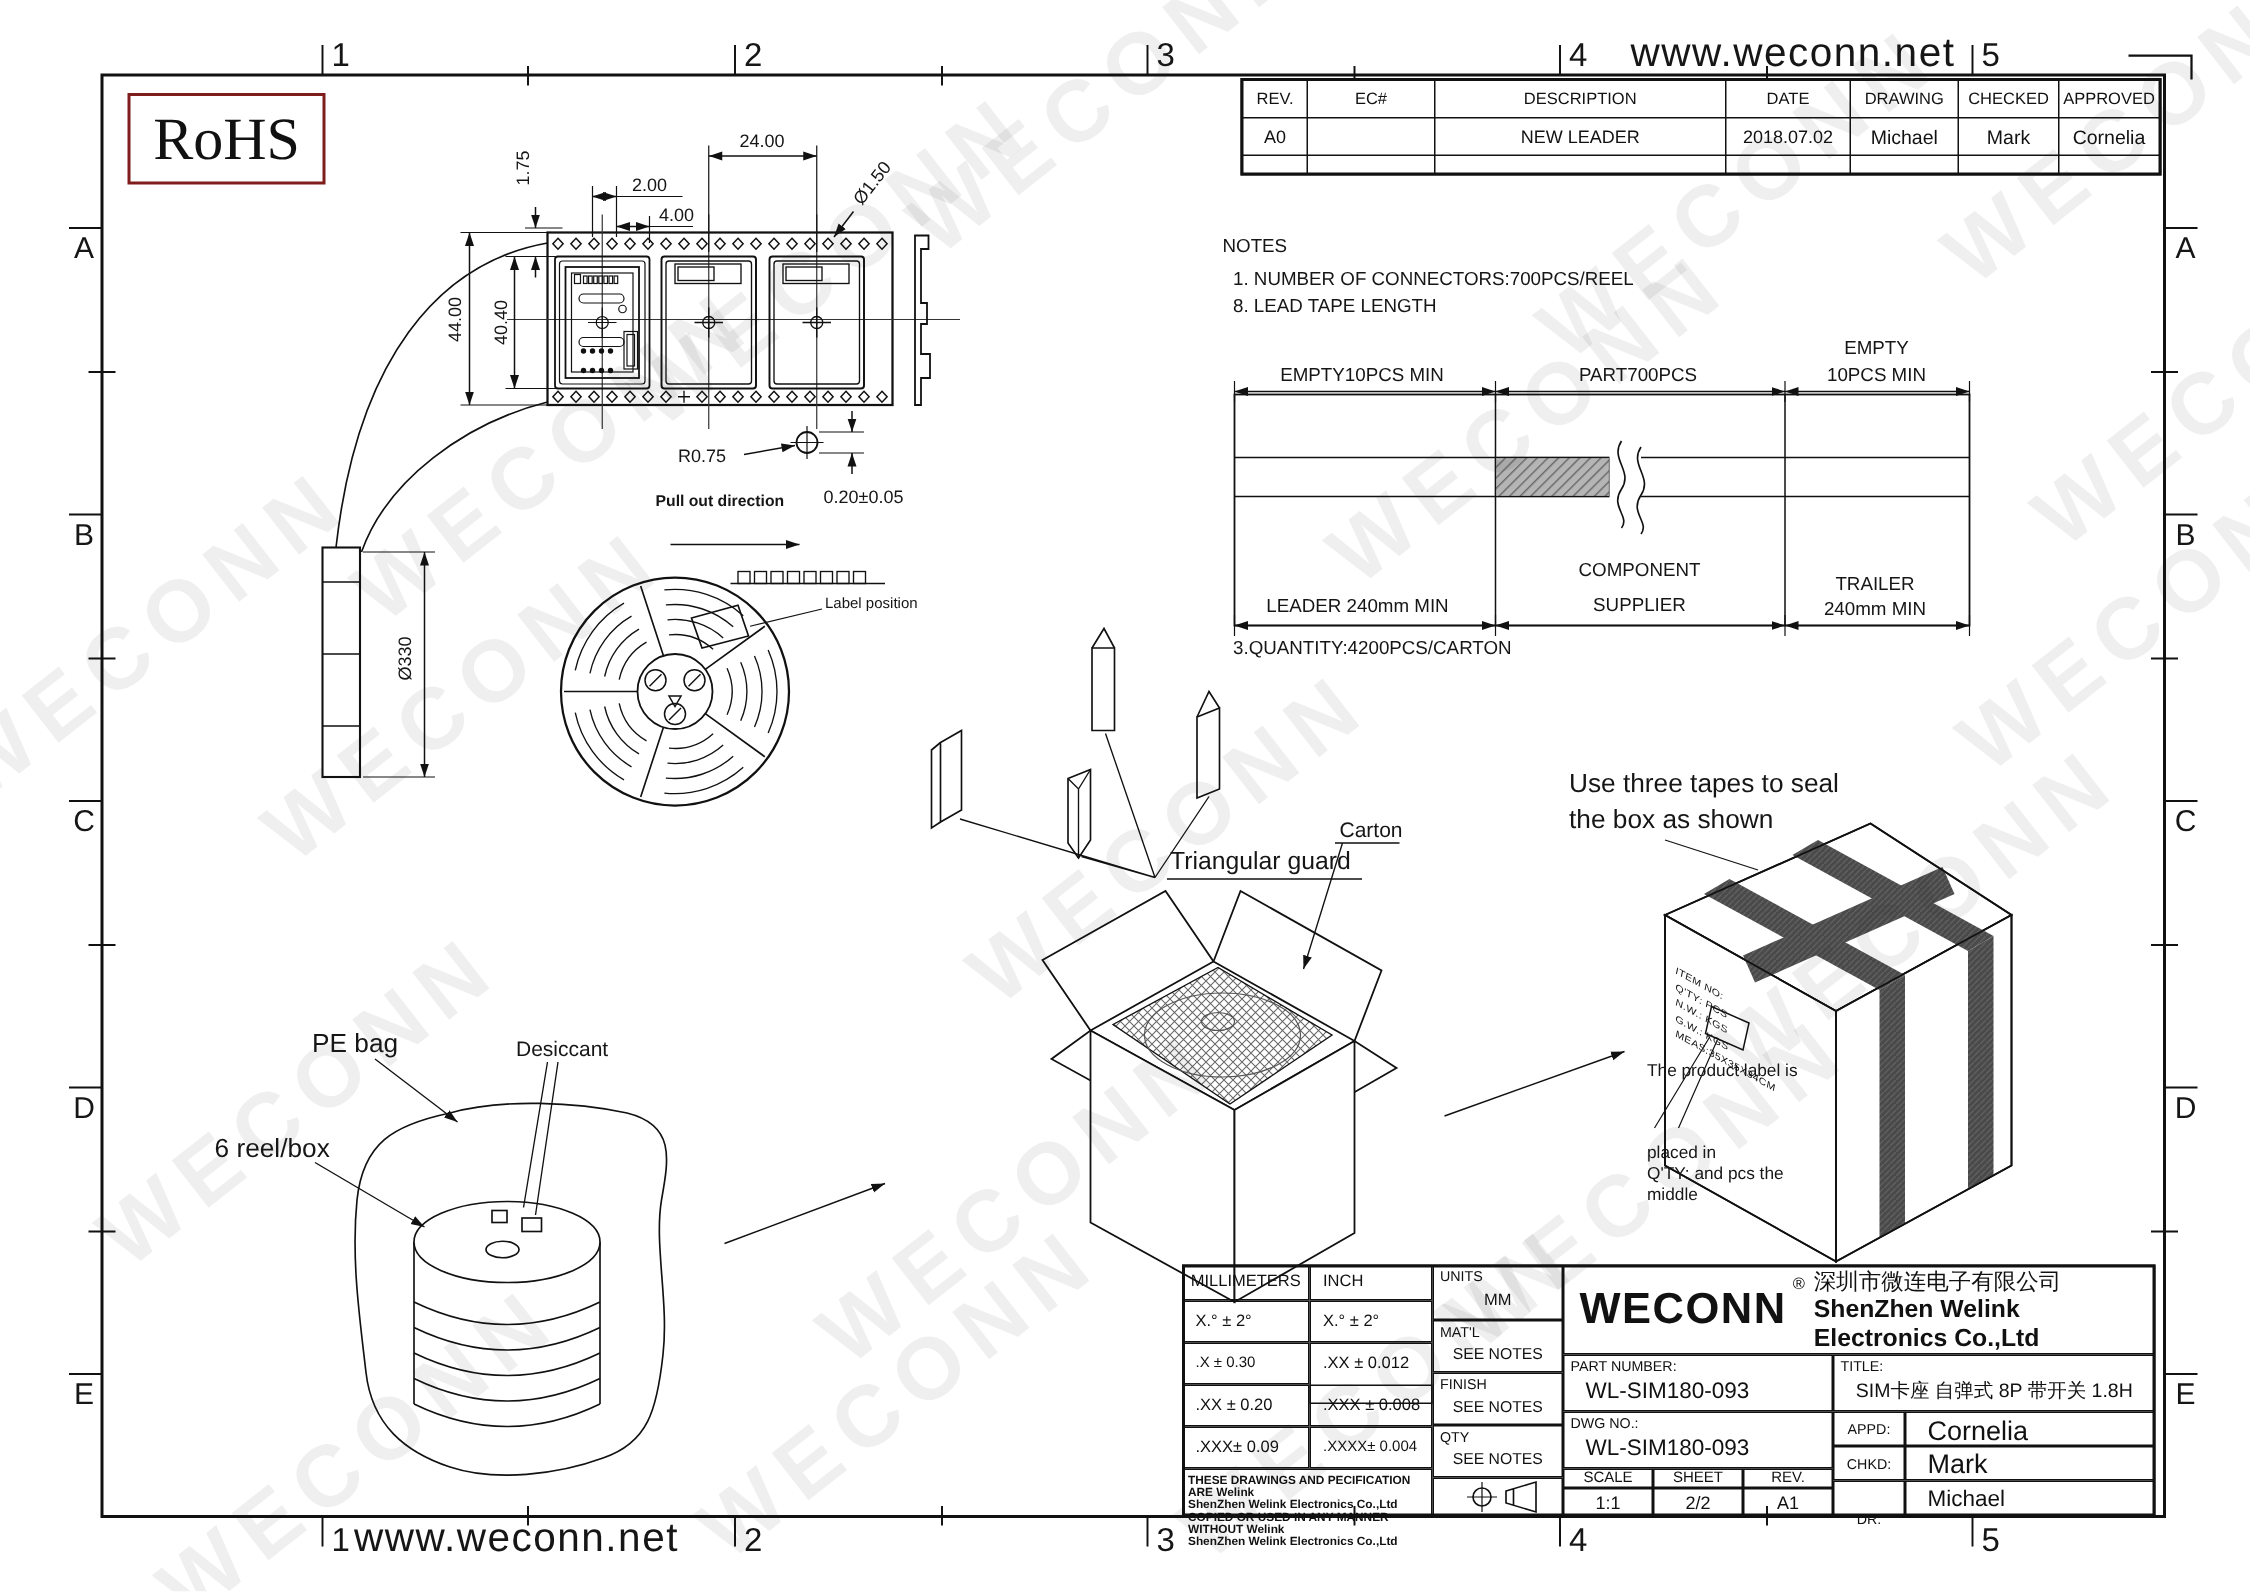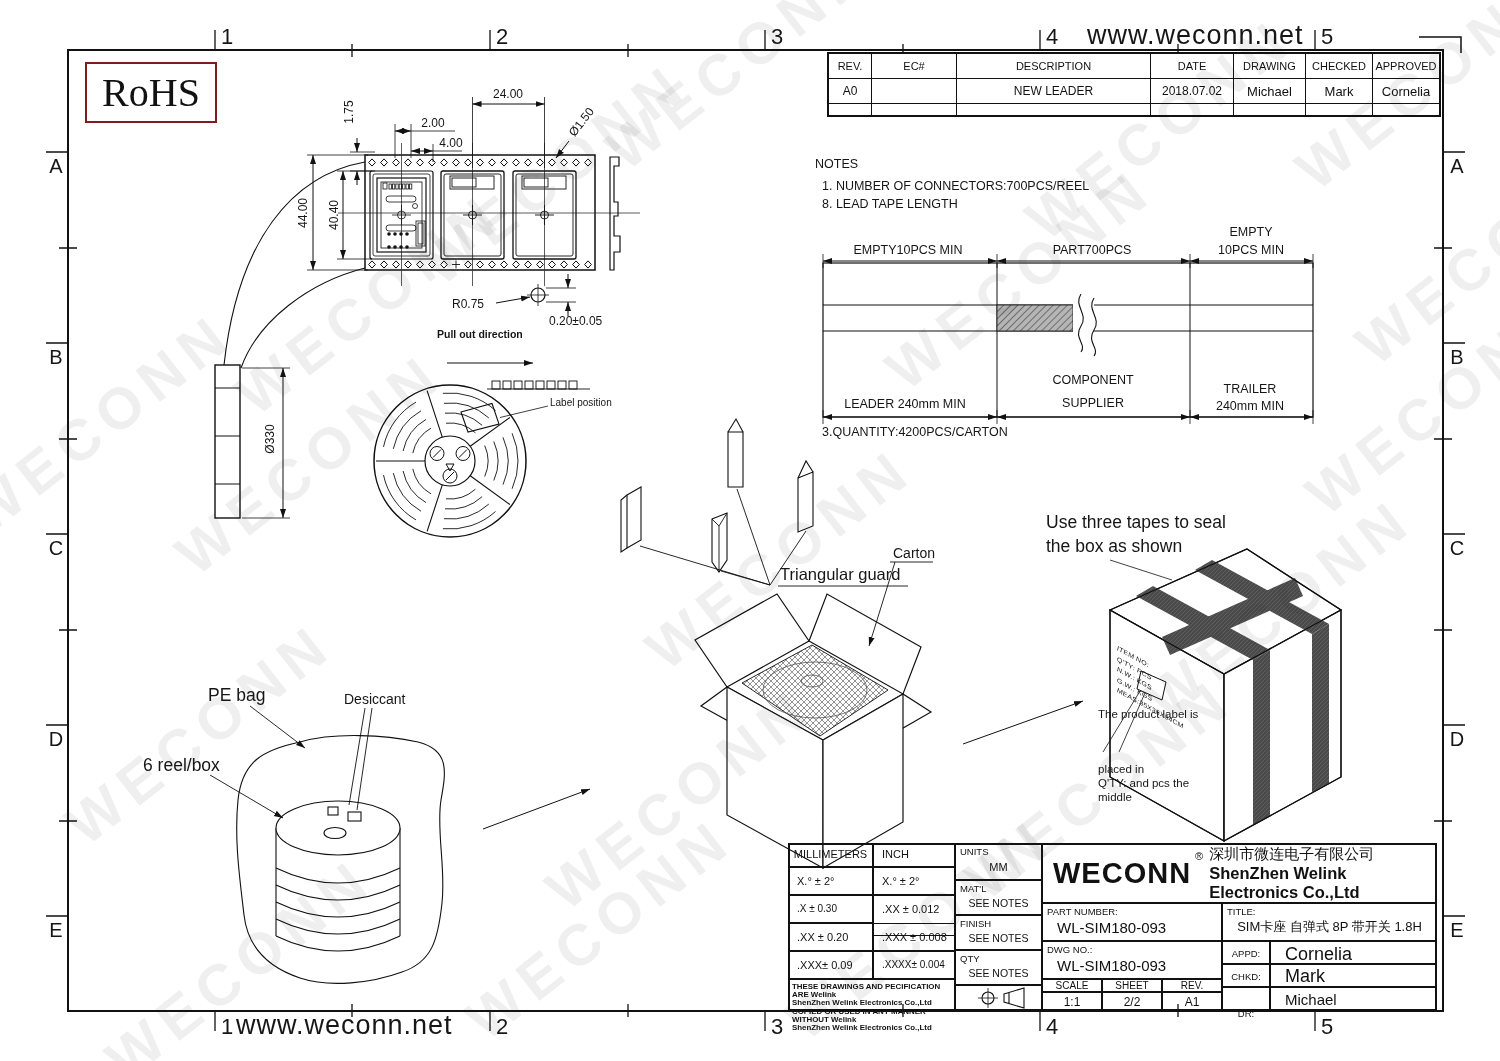--- a/index.html
+++ b/index.html
@@ -428,21 +428,21 @@
   <div class="lbl f125" style="left:822px;top:425px;">3.QUANTITY:4200PCS/CARTON</div>
 
   <div class="lbl dimlbl cx" style="left:508px;top:87px;">24.00</div>
   <div class="lbl dimlbl cx" style="left:433px;top:116px;">2.00</div>
   <div class="lbl dimlbl cx" style="left:451px;top:136px;">4.00</div>
   <div class="lbl dimlbl rot90" style="left:337px;top:105px;">1.75</div>
   <div class="lbl dimlbl" style="left:565px;top:115px;transform:rotate(-52deg);">Ø1.50</div>
   <div class="lbl dimlbl rot90" style="left:288px;top:206px;">44.00</div>
   <div class="lbl dimlbl rot90" style="left:319px;top:208px;">40.40</div>
   <div class="lbl dimlbl" style="left:452px;top:297px;">R0.75</div>
-  <div class="lbl dimlbl" style="left:549px;top:314px;text-align:right;">0.20±0.05</div>
+  <div class="lbl dimlbl" style="left:549px;top:324px;text-align:right;">0.20±0.05</div>
   <div class="lbl dimlbl rot90" style="left:255px;top:432px;">Ø330</div>
   <div class="lbl f105" style="left:437px;top:328px;font-weight:bold;">Pull out direction</div>
   <div class="lbl f10" style="left:550px;top:397px;">Label position</div>
 
   <div class="lbl f125 cx" style="left:908px;top:243px;">EMPTY10PCS MIN</div>
   <div class="lbl f125 cx" style="left:1092px;top:243px;">PART700PCS</div>
   <div class="lbl f125 cx" style="left:1251px;top:225px;">EMPTY</div>
   <div class="lbl f125 cx" style="left:1251px;top:243px;">10PCS MIN</div>
   <div class="lbl f125 cx" style="left:905px;top:397px;">LEADER 240mm MIN</div>
   <div class="lbl f125 cx" style="left:1093px;top:373px;">COMPONENT</div>

